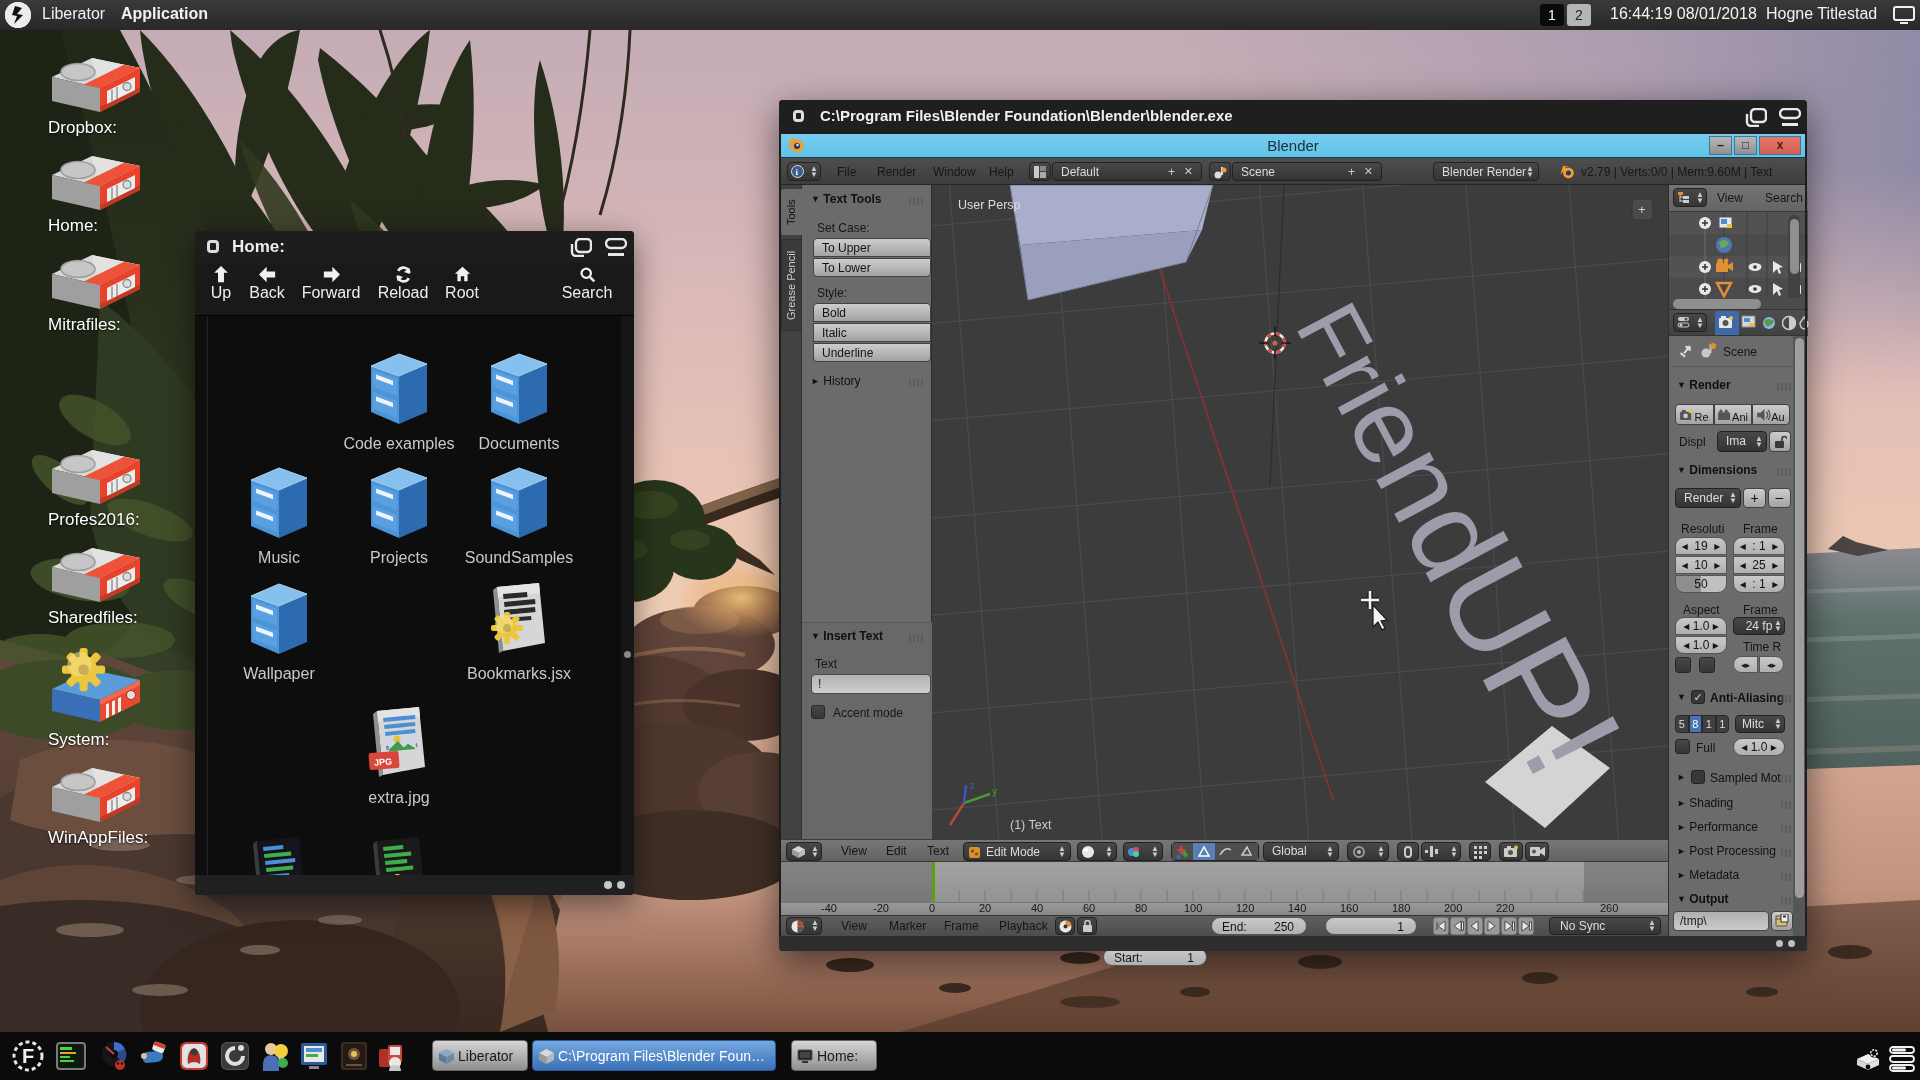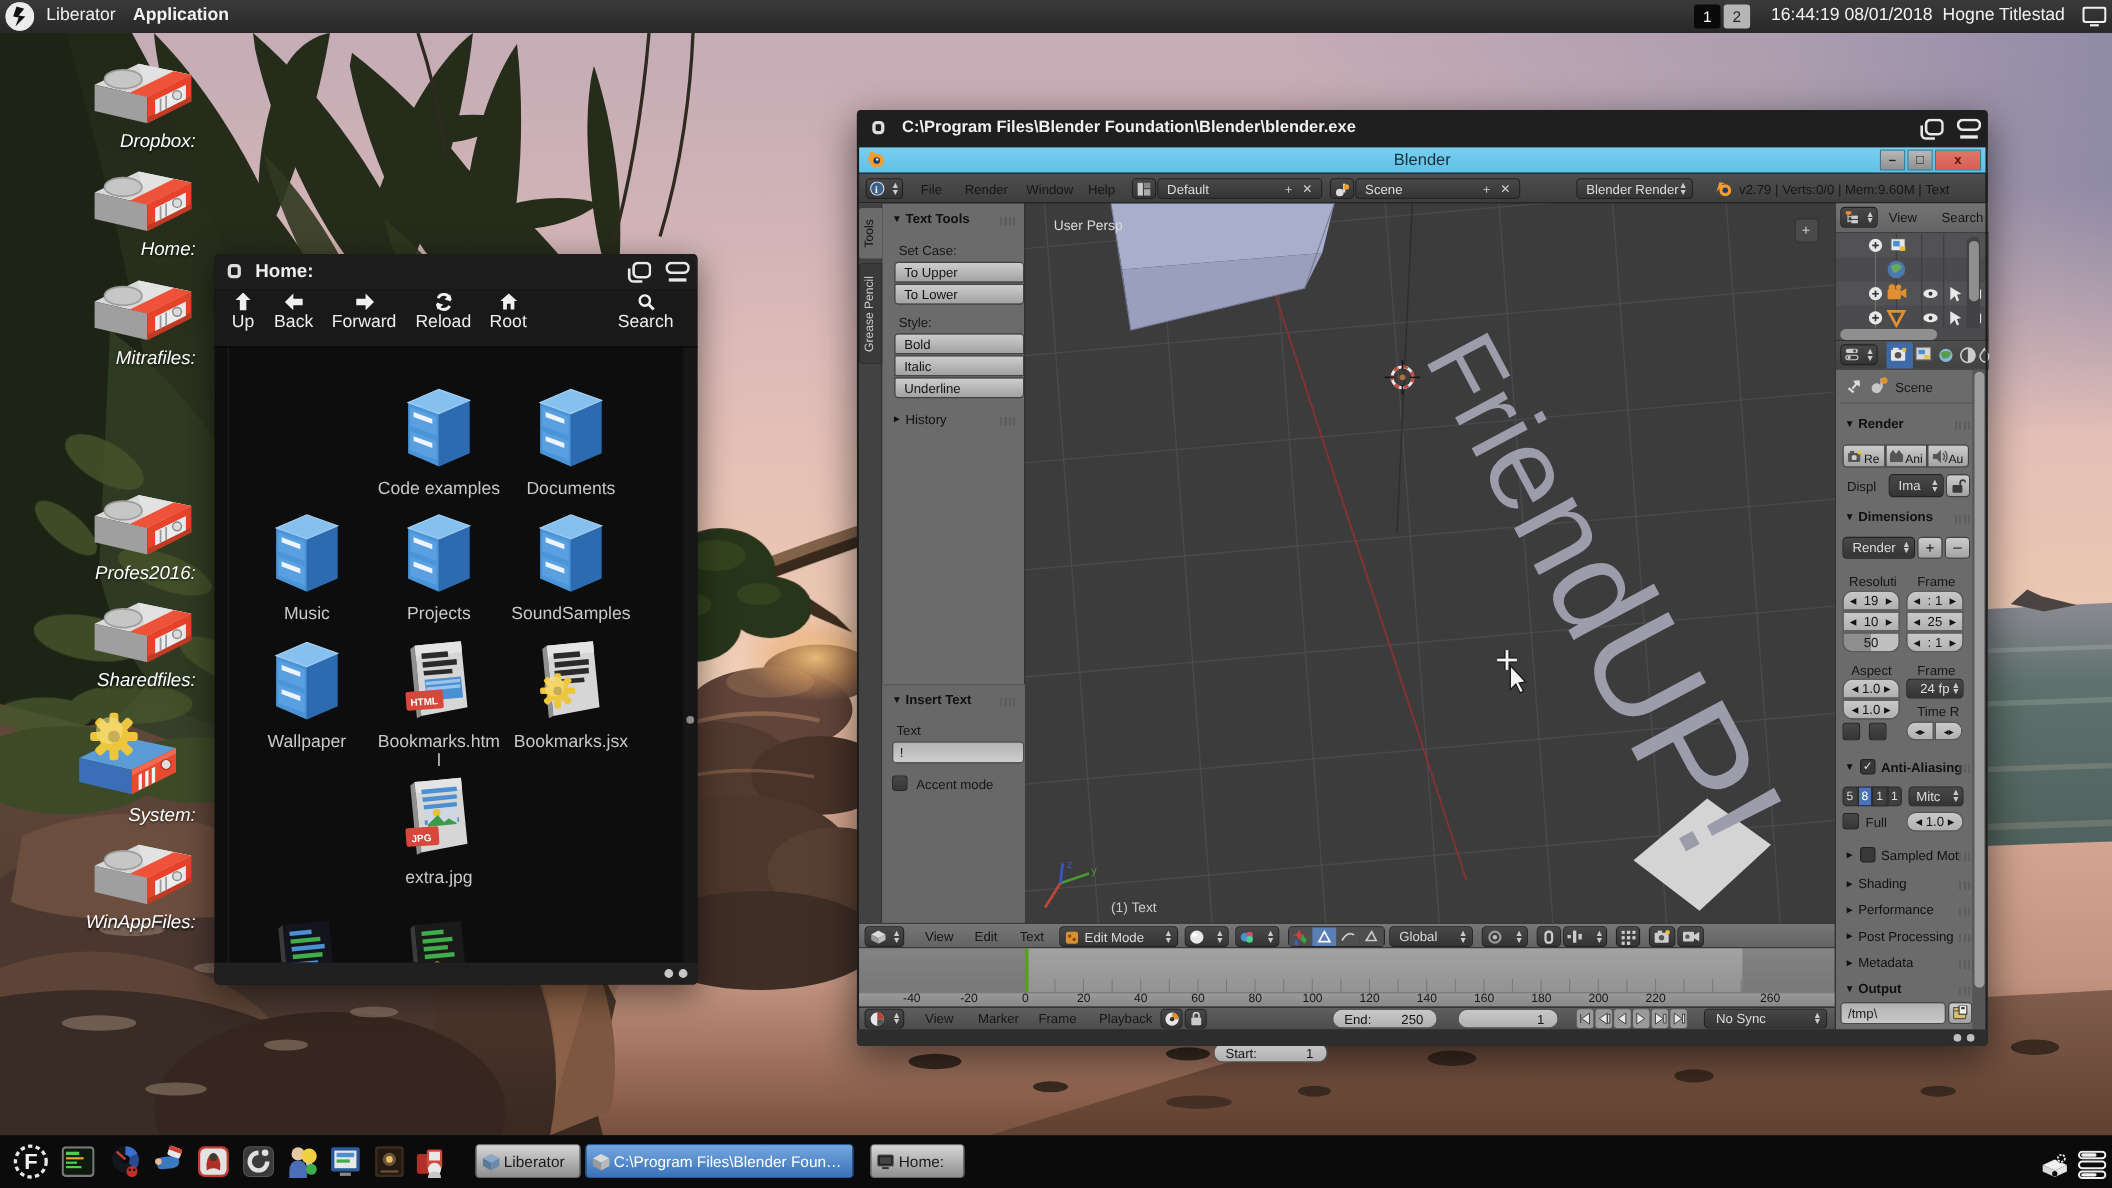--- a/index.html
+++ b/index.html
@@ -24,21 +24,21 @@
   background: linear-gradient(180deg,#3a3a3a,#282828); color:#f2f2f2; }
 #menubar .logo { position:absolute; left:5px; top:2px; width:26px; height:26px; border-radius:50%; background:#e8e8e8; }
 #menubar .m1 { position:absolute; left:42px; top:5px; font-size:16px; }
 #menubar .m2 { position:absolute; left:121px; top:5px; font-size:16px; font-weight:bold; }
 #menubar .ws1 { position:absolute; left:1540px; top:4px; width:24px; height:22px; background:#0a0a0a; border-radius:3px; color:#fff; font-size:14px; text-align:center; line-height:22px; }
 #menubar .ws2 { position:absolute; left:1567px; top:4px; width:24px; height:22px; background:#b5b5b5; border-radius:3px; color:#222; font-size:14px; text-align:center; line-height:22px; }
 #menubar .clock { position:absolute; left:1610px; top:5px; font-size:16px; }
 #menubar .user { position:absolute; left:1766px; top:5px; font-size:16px; }
 
 
-.dicon { position:absolute; width:130px; text-align:right;font-style:italic; }
+.dicon { position:absolute; width:130px; text-align:left; }
 .dicon .lbl { color:#fff; font-size:17px; margin-top:2px; text-shadow:0 1px 2px rgba(0,0,0,.8); }
 
 
 #fwin { position:absolute; left:195px; top:231px; width:439px; height:664px; background:#0e0e0e; border-radius:4px; box-shadow:0 8px 30px rgba(0,0,0,.5); }
 #fwin .tbar { position:absolute; left:0; top:0; width:439px; height:32px; background:#1d1d1d; border-radius:4px 4px 0 0; }
 #fwin .tbar .wicon { position:absolute; left:12px; top:9px; width:12px; height:13px; border:3px solid #ddd; border-radius:4px; }
 #fwin .tbar .ttl { position:absolute; left:37px; top:6px; font-size:17px; font-weight:bold; color:#eee; }
 #fwin .toolbar { position:absolute; left:0; top:32px; width:439px; height:53px; background:#191919; border-bottom:1px solid #000; }
 #fwin .tool { position:absolute; top:3px; text-align:center; color:#eee; font-size:16px; }
 #fwin .tool svg { display:block; margin:0 auto 1px; }
@@ -489,29 +489,20 @@
             <use href="#cabinet"></use>
           </svg>
         <div class="lbl">SoundSamples</div>
       </div>
       <div class="ficon" style="left:11px; top:262px;">
         <svg width="72" height="78" viewBox="0 0 72 78">
             <use href="#cabinet"></use>
           </svg>
         <div class="lbl">Wallpaper</div>
       </div>
-      <div class="ficon" style="left:131px; top:262px;">
-        <svg width="72" height="78" viewBox="0 0 72 78">
-          <use href="#page"></use>
-            <use href="#doclines"></use>
-            <use href="#bluebox"></use>
-            <use href="#htmltag"></use>
-        </svg>
-        <div class="lbl">Bookmarks.htm<br>l</div>
-      </div>
       <div class="ficon" style="left:251px; top:262px;">
         <svg width="72" height="78" viewBox="0 0 72 78">
           <use href="#page"></use>
             <use href="#doclines"></use>
           <polygon points="21,32 52,29 52.5,34 21.5,37" fill="#2a2a2a"></polygon>
           <polygon points="22,40 48,38 48.5,42 22.5,44" fill="#2a2a2a"></polygon>
           <g transform="translate(8,34)">
               <use href="#gear"></use>
             </g>
         </svg>

